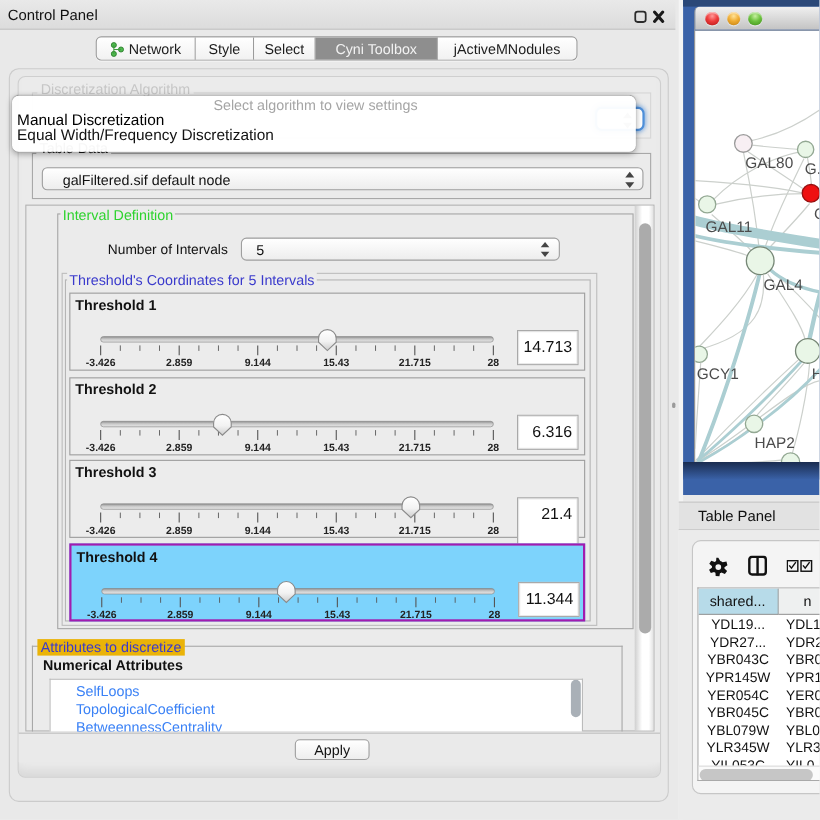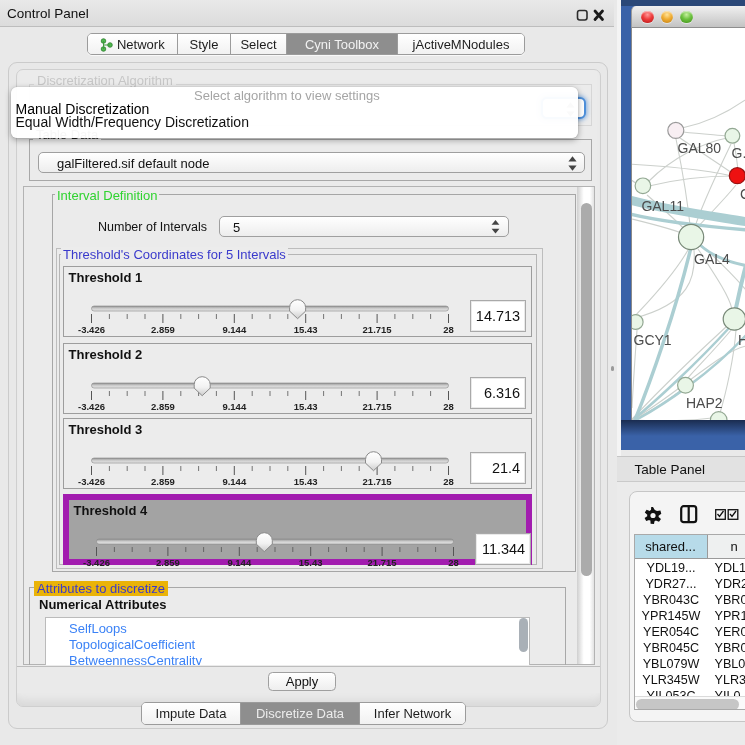--- a/index.html
+++ b/index.html
@@ -195,23 +195,23 @@
         <line x1="366.6" y1="47.0" x2="366.6" y2="52.0" stroke="#555" stroke-width="0.8"></line>
         <line x1="384.5" y1="47.0" x2="384.5" y2="56.0" stroke="#555" stroke-width="1.0"></line>
 <text x="27.5" y="66.0" font-size="9.5" font-weight="bold" fill="#222" text-anchor="middle">-3.426</text>
         <text x="98.9" y="66.0" font-size="9.5" font-weight="bold" fill="#222" text-anchor="middle">2.859</text>
         <text x="170.3" y="66.0" font-size="9.5" font-weight="bold" fill="#222" text-anchor="middle">9.144</text>
         <text x="241.7" y="66.0" font-size="9.5" font-weight="bold" fill="#222" text-anchor="middle">15.43</text>
         <text x="313.1" y="66.0" font-size="9.5" font-weight="bold" fill="#222" text-anchor="middle">21.715</text>
         <text x="384.5" y="66.0" font-size="9.5" font-weight="bold" fill="#222" text-anchor="middle">28</text>
 <path d="M 301.5 40.5 a 8 7.8 0 0 1 16 0 l 0 3.6 l -8 7.6 l -8 -7.6 z" fill="url(#kg3)" stroke="#8a8a8a" stroke-width="1"></path>
 </svg>
-<div class="abs" style="left:406.7px;top:33px;width:56px;height:32px;background:#fff;border:1px solid #a9a9a9;box-shadow:inset 0 0 0 1px #e9e9e9;font-size:14.5px;color:#111;text-align:right;line-height:30px;padding-right:5px;">21.4</div>
-</div>
-<div class="abs" style="left:62.5px;top:493.5px;width:469.5px;height:71px;border:6px solid #a21caf;background:#a3a3a3;">
+<div class="abs" style="left:406.7px;top:33px;width:56px;height:48px;background:#fff;border:1px solid #a9a9a9;box-shadow:inset 0 0 0 1px #e9e9e9;font-size:14.5px;color:#111;text-align:right;line-height:30px;padding-right:5px;">21.4</div>
+</div>
+<div class="abs" style="left:62.5px;top:493.5px;width:469.5px;height:71px;border:2px solid #a21caf;background:#7dd3fc;">
 <svg width="468" height="69" style="position:absolute;left:0;top:0">
 <defs>
 <linearGradient id="tg4" x1="0" y1="0" x2="0" y2="1">
  <stop offset="0" stop-color="#8f8f8f"></stop>
             <stop offset="0.45" stop-color="#c9c9c9"></stop>
             <stop offset="1" stop-color="#e8e8e8"></stop>
 </linearGradient>
 <linearGradient id="kg4" x1="0" y1="0" x2="0" y2="1">
  <stop offset="0" stop-color="#ffffff"></stop>
             <stop offset="0.55" stop-color="#f2f2f2"></stop>
@@ -253,25 +253,20 @@
 </div>
 <div class="abs" style="left:29px;top:587px;width:537px;height:78px;border:1px solid #a8a8a8;border-bottom:none"></div>
 <div class="abs" style="left:34px;top:580.5px;font-size:13px;color:#3a3acc;background:#eab308;padding:0 3px">Attributes to discretize</div>
 <div class="abs" style="left:39px;top:596.5px;font-size:13px;font-weight:bold;color:#111">Numerical Attributes</div>
 <div class="abs" style="left:45px;top:617px;width:485px;height:48px;background:#fff;border:1px solid #bbb;border-bottom:none;overflow:hidden">
 <div style="padding:3px 0 0 23px;font-size:13px;color:#3b82f6;line-height:16.2px">SelfLoops<br>TopologicalCoefficient<br>BetweennessCentrality</div>
 <div class="abs" style="right:1px;top:0;width:9px;height:34px;background:#a9b0b7;border-radius:5px"></div>
 </div>
 <div class="abs" style="left:17px;top:666px;width:583px;height:27px;background:#eaeaea;border-top:1px solid #bdbdbd"></div>
 <div class="abs" style="left:268px;top:672px;width:68px;height:19px;background:linear-gradient(#ffffff,#eeeeee);border:1px solid #9f9f9f;border-radius:4.5px;text-align:center;font-size:13px;line-height:17px;color:#111">Apply</div>
-<div class="abs" style="left:141px;top:702px;width:325px;height:23px;border:1px solid #9b9b9b;border-radius:5px;overflow:hidden">
-<div class="tabseg" style="width:99px;height:22px">Impute Data</div>
-<div class="tabseg" style="width:119px;height:22px;background:#8e8e8e;color:#ececec">Discretize Data</div>
-<div class="tabseg" style="width:105px;height:22px;border-right:none">Infer Network</div>
-</div>
 <div class="abs" style="left:11px;top:87px;width:566.5px;height:50.5px;background:rgba(255,255,255,0.96);border-radius:6px;box-shadow:0 2px 6px rgba(0,0,0,0.35),0 0 1px rgba(0,0,0,0.3)">
 <div class="abs" style="left:183px;top:0.5px;font-size:13px;color:#a5a5a5">Select algorithm to view settings</div>
 <div class="abs" style="left:4.5px;top:14px;font-size:14px;font-weight:normal;color:#000">Manual Discretization</div>
 <div class="abs" style="left:4.5px;top:26.5px;font-size:14px;color:#111">Equal Width/Frequency Discretization</div>
 </div>
 <div class="abs" style="left:617px;top:0;width:4px;height:745px;background:#f4f4f4"></div>
 <div class="abs" style="left:621px;top:0;width:124px;height:450px;background:#3a62a8"></div>
 <div class="abs" style="left:621px;top:0;width:124px;height:6px;background:#2b4878"></div>
 <div class="abs" style="left:631px;top:6px;width:114px;height:22px;background:linear-gradient(#f0f0f0,#c3c3c3);border-radius:5px 0 0 0;border-bottom:1px solid #8e8e8e;border-left:1px solid #9a9a9a">
 <div class="abs" style="left:9px;top:4.5px;width:12.5px;height:12.5px;border-radius:50%;background:radial-gradient(circle at 50% 30%,#ff9a9a,#ee3b3b 45%,#b01414);box-shadow:inset 0 1px 1px rgba(255,255,255,.6),0 1px 1px rgba(255,255,255,.5)"></div>

